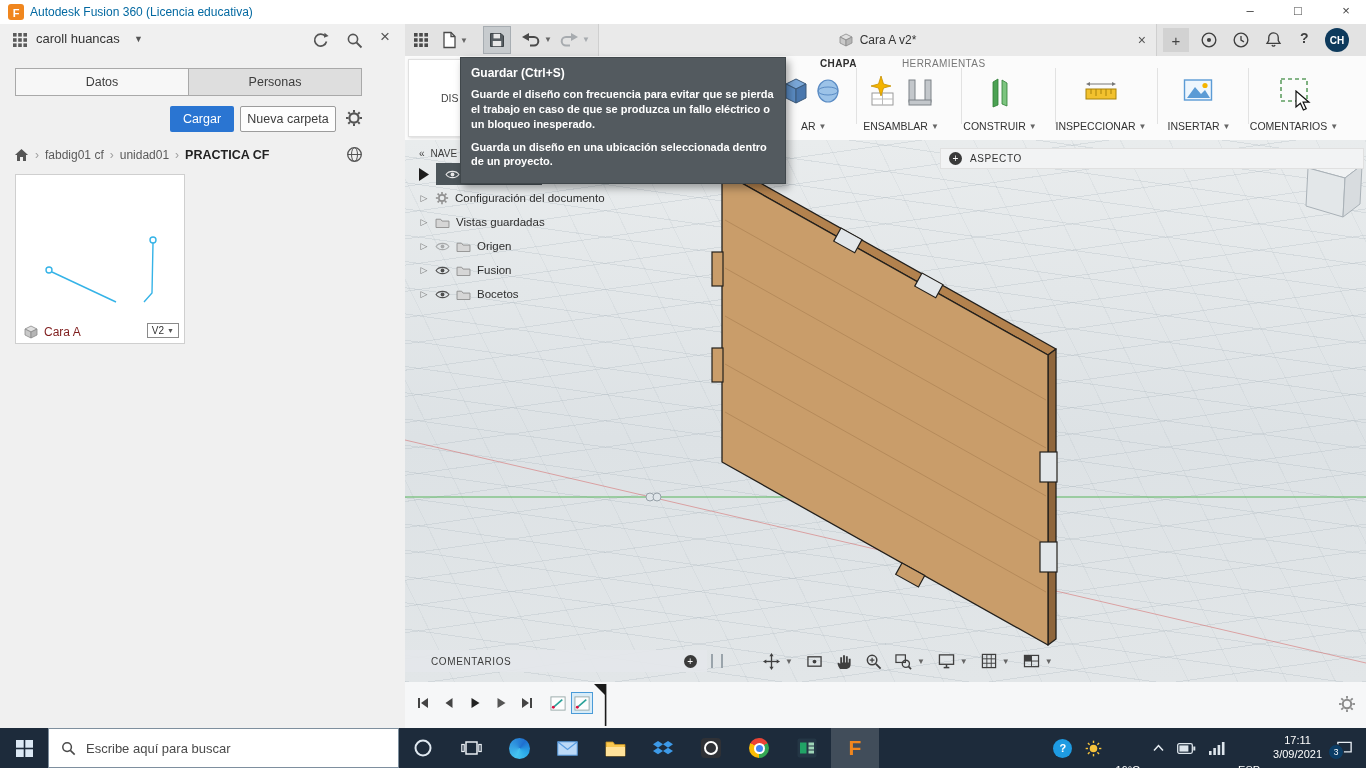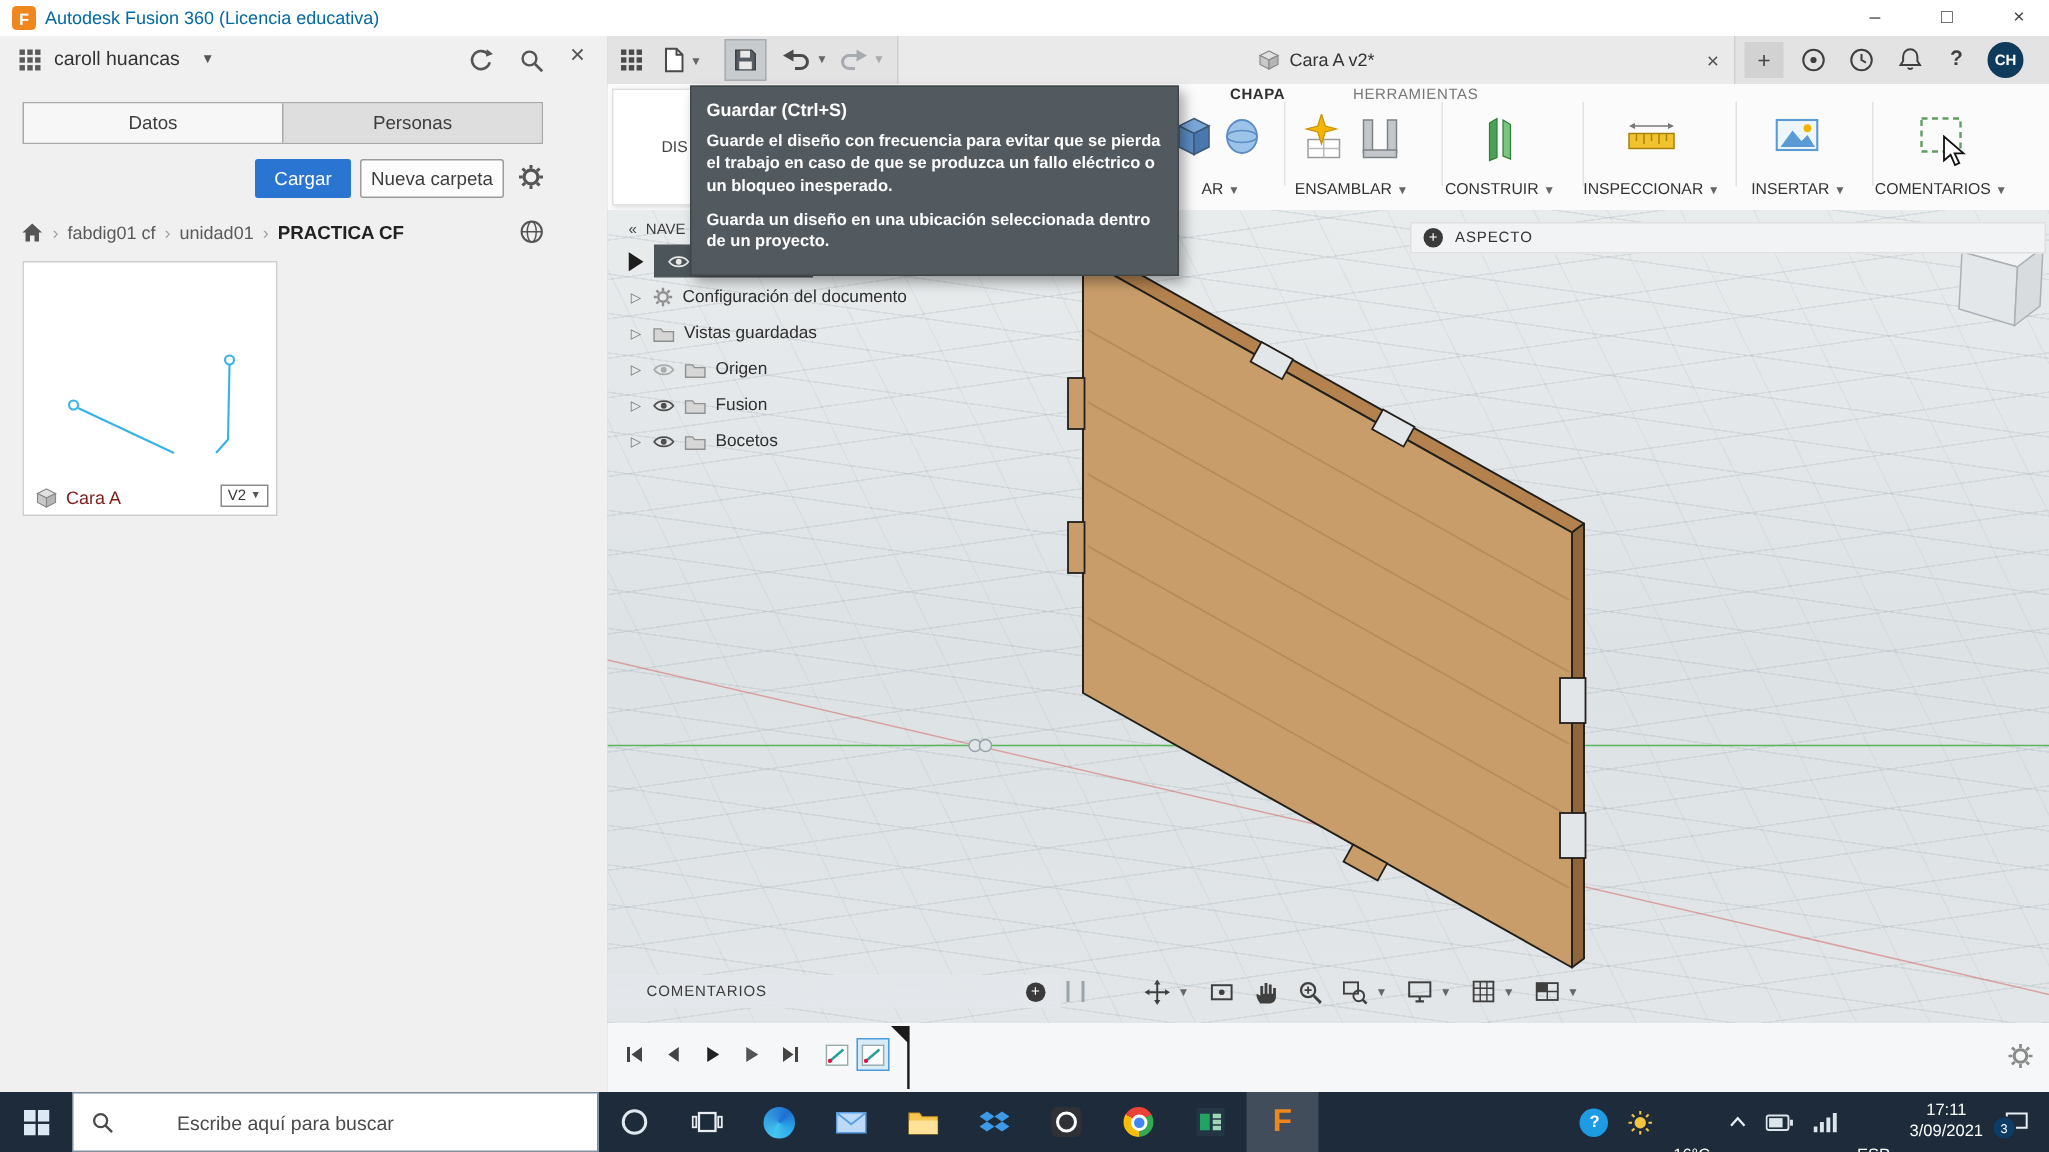--- a/index.html
+++ b/index.html
@@ -62,21 +62,21 @@
   .vt{display:flex;align-items:center;gap:2px;}
   
   .timeline{position:absolute;left:405px;top:682px;width:961px;height:46px;background:#f6f7f8;}
   .tl-controls{position:absolute;left:10px;top:13px;display:flex;gap:10px;align-items:center;}
   .feat{position:absolute;top:10px;width:22px;height:22px;display:flex;align-items:center;justify-content:center;box-sizing:border-box;}
   .feat.sel{background:#d8ecf8;border:1px solid #4a9bd8;}
   
   .taskbar{position:absolute;left:0;top:728px;width:1366px;height:40px;background:#1d2b3b;display:flex;align-items:stretch;}
   .tb-start{width:48px;display:flex;align-items:center;justify-content:center;}
   .tb-search{width:351px;background:#fff;border:1px solid #7e8f9e;box-sizing:border-box;display:flex;align-items:center;gap:8px;padding-left:12px;}
-  .tb-search input{border:none;outline:none;background:transparent;font-size:13px;color:#333;width:260px;font-family:"Liberation Sans",sans-serif;margin-left:32px;}
+  .tb-search input{border:none;outline:none;background:transparent;font-size:13px;color:#333;width:260px;font-family:"Liberation Sans",sans-serif;}
   .tb-search input::placeholder{color:#4a4a4a;opacity:1;}
   .tb-apps{display:flex;}
   .tb-cell{width:48px;display:flex;align-items:center;justify-content:center;}
   .tb-cell.active{background:rgba(255,255,255,.16);}
   .tray{margin-left:auto;display:flex;align-items:center;gap:13px;padding-right:12px;color:#fff;}
   .tray .txt{font-size:11px;color:#fff;margin-top:44px;}
   .clockblk{font-size:11px;line-height:1.25;text-align:center;}
   .notif{position:relative;}
   .badge{position:absolute;left:-7px;bottom:-3px;width:14px;height:14px;border-radius:50%;background:#0b3d66;border:1px solid #1d2b3b;color:#fff;font-size:8.5px;display:flex;align-items:center;justify-content:center;}
   .fusionF{font-size:21px;font-weight:800;color:#f0861e;}

